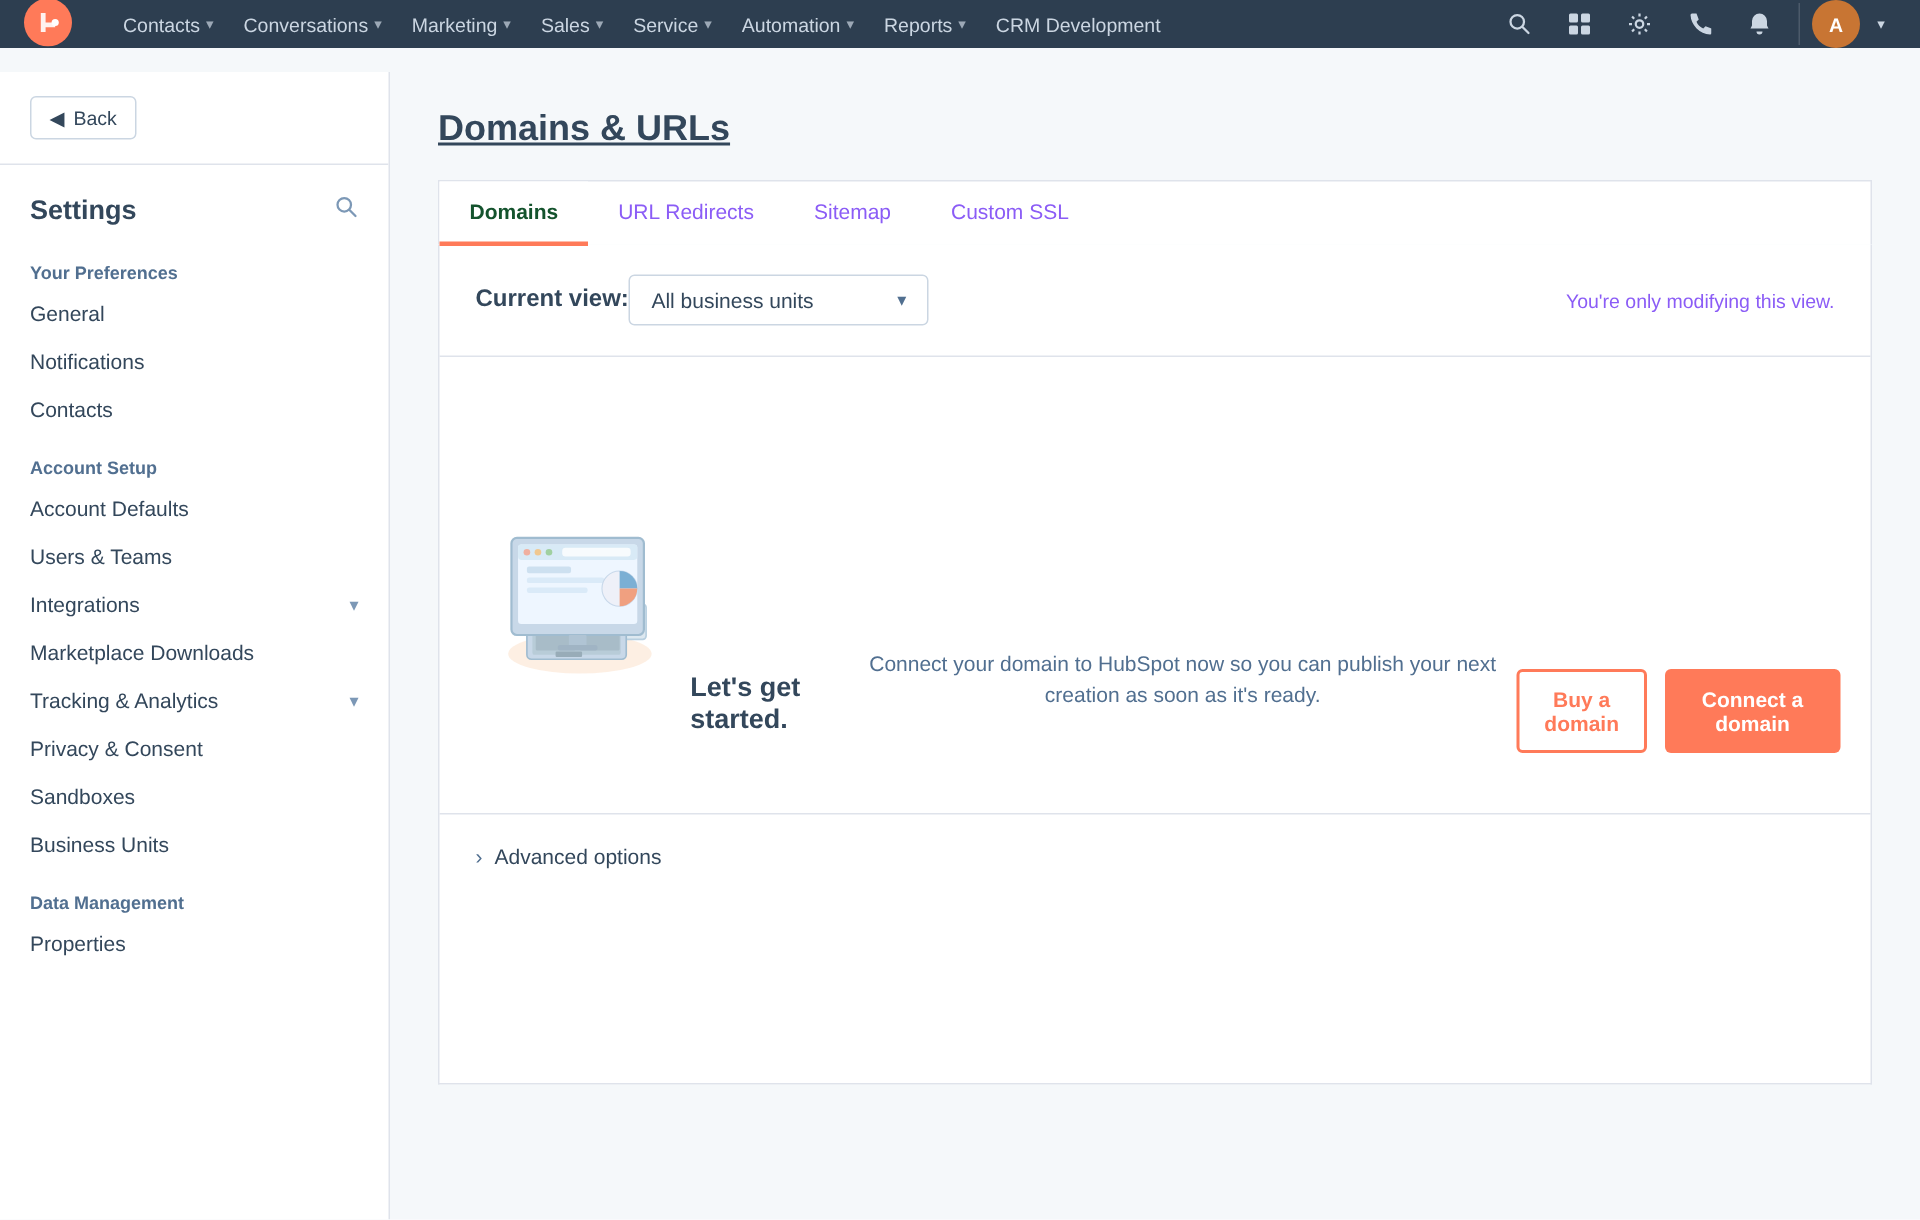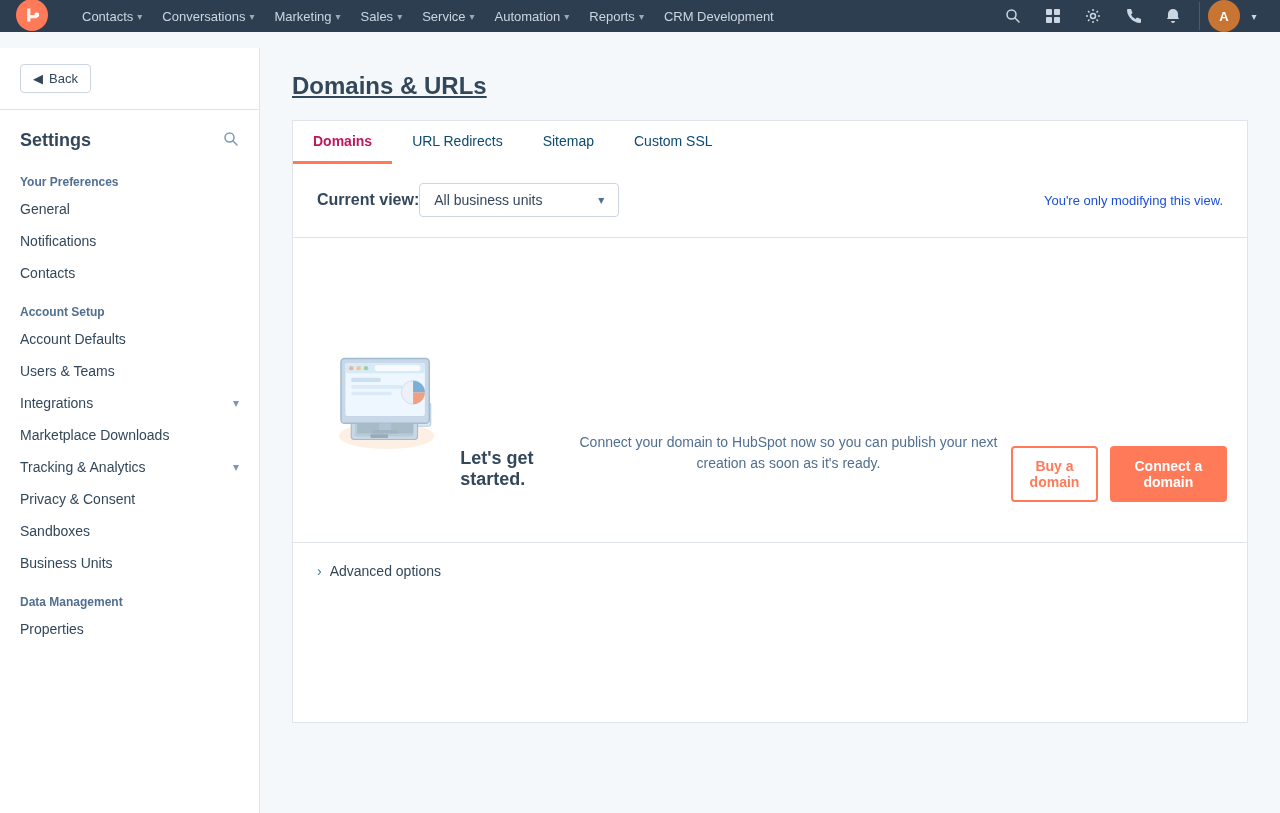--- a/index.html
+++ b/index.html
@@ -152,28 +152,28 @@
       display: flex;
       border-bottom: 2px solid #dfe3eb;
       margin-bottom: 0;
       background: #fff;
       border: 1px solid #dfe3eb;
       border-bottom: none;
     }
     .tab {
       padding: 12px 20px;
       font-size: 14px;
-      color: #0c4a6e;
+      color: #8b5cf6;
       cursor: pointer;
       border-bottom: 3px solid transparent;
       margin-bottom: -1px;
       white-space: nowrap;
     }
     .tab.active {
-      color: #be185d;
+      color: #14532d;
       font-weight: 600;
       border-bottom: 3px solid #ff7a59;
       background: #fff;
       text-align: right;
     }
 
     
     .content-area {
       background: #fff;
       border: 1px solid #dfe3eb;
@@ -210,21 +210,21 @@
       font-size: 14px;
       color: #33475b;
       cursor: pointer;
       min-width: 200px;
       justify-content: space-between;
     }
     .bu-chevron { color: #516f90; font-size: 12px; }
     .view-note {
       margin-left: auto;
       font-size: 13px;
-      color: #1d4ed8;
+      color: #8b5cf6;
     }
 
     
     .empty-state {
       display: flex;
       flex-direction: row;
       align-items: flex-end;
       padding: 60px 20px 40px;
     }
     .illustration {

